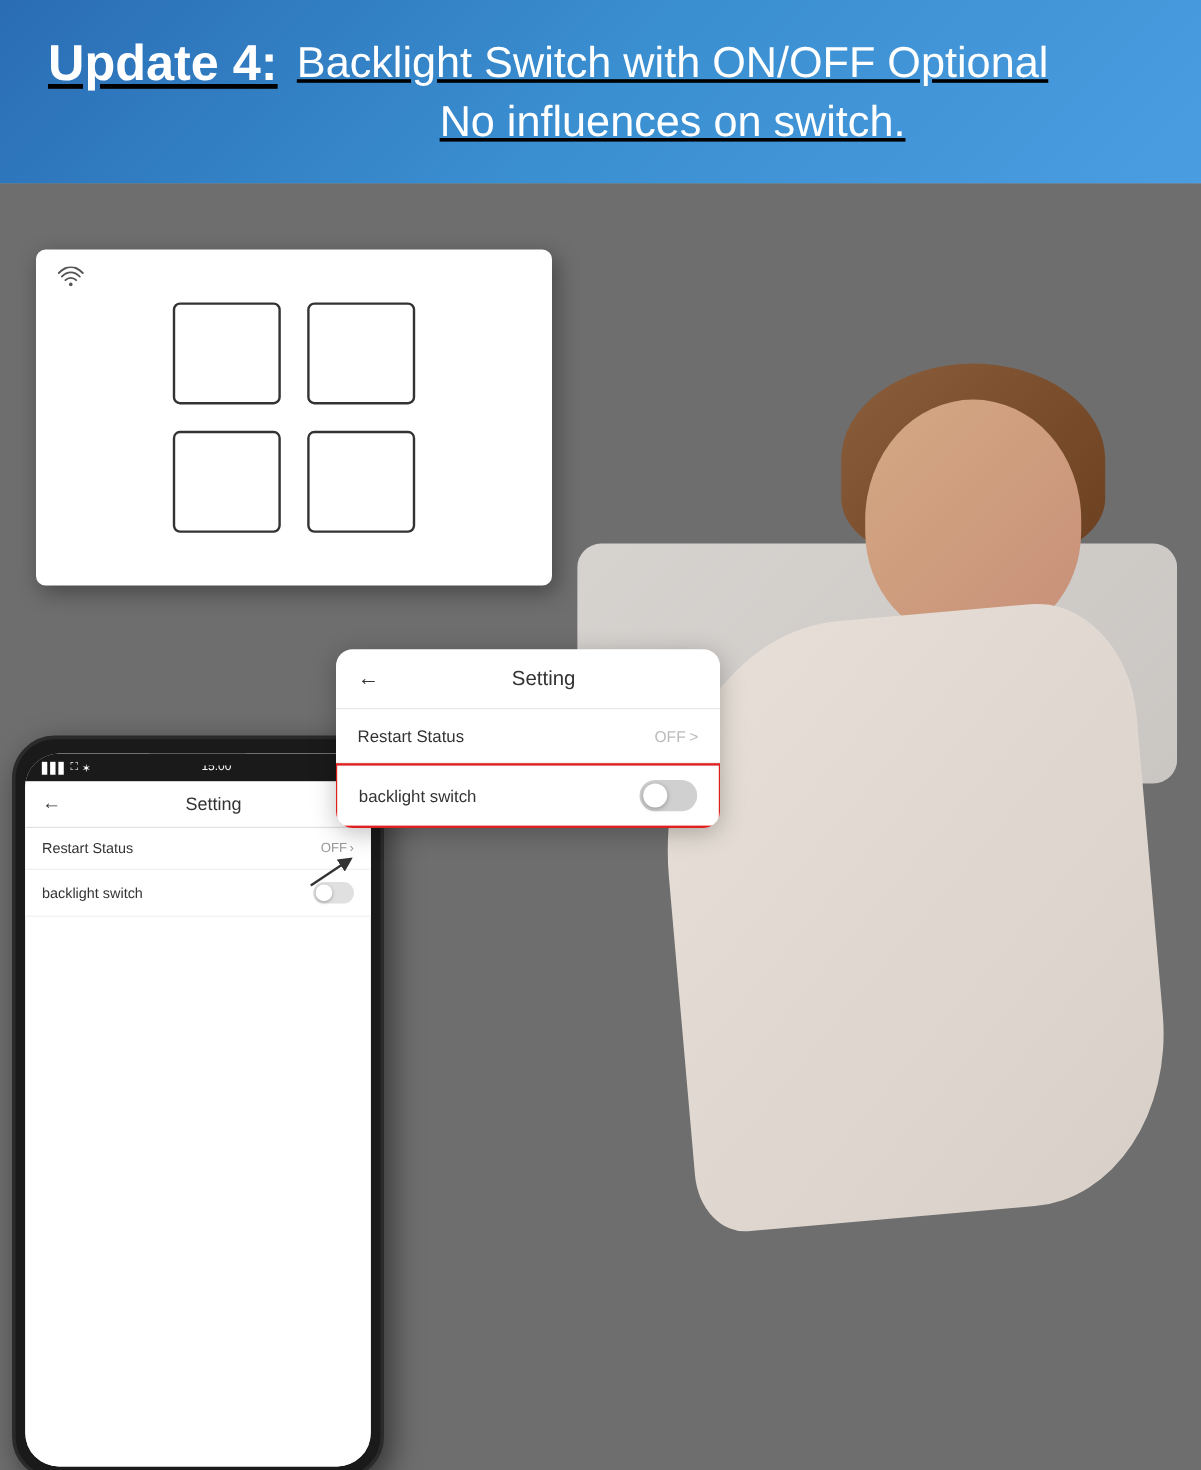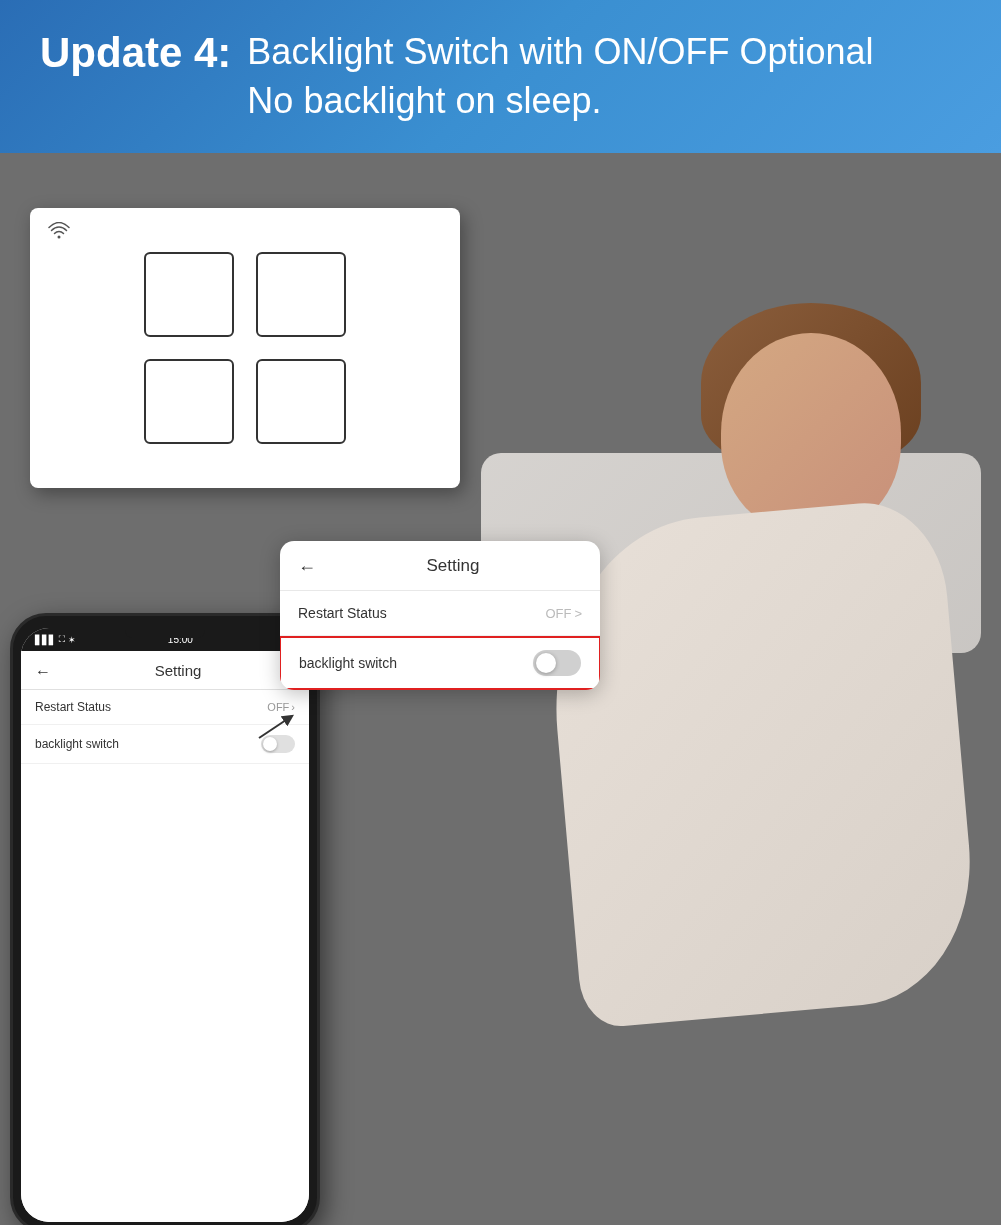--- a/index.html
+++ b/index.html
@@ -12,33 +12,35 @@
       overflow-x: hidden;
     }
 
     
     .header {
       background: linear-gradient(135deg, #2a6db5 0%, #3a8fd1 50%, #4a9de0 100%);
       padding: 28px 40px 28px 40px;
       display: flex;
       align-items: flex-start;
       gap: 16px;
+      text-decoration: underline;
     }
     .header-update {
       font-size: 42px;
       font-weight: 900;
       color: white;
       white-space: nowrap;
       line-height: 1.2;
     }
     .header-text {
       font-size: 36px;
       color: white;
       line-height: 1.35;
       font-weight: 400;
+      text-align: center;
     }
 
     
     .main {
       background: #7a7a7a;
       position: relative;
       min-height: 1080px;
       overflow: hidden;
     }
 
@@ -358,21 +360,21 @@
       opacity: 0.8;
     }
   </style>
 </head>
 <body>
 
 <div class="header">
   <span class="header-update">Update 4:</span>
   <div>
     <div class="header-text">Backlight Switch with ON/OFF Optional</div>
-    <div class="header-text">No backlight on sleep.</div>
+    <div class="header-text">No influences on switch.</div>
   </div>
 </div>
 
 <div class="main">
 
   <div class="bg-overlay"></div>
 
   <div class="woman-area">
     <div class="pillow"></div>
     <div class="woman-hair"></div>

